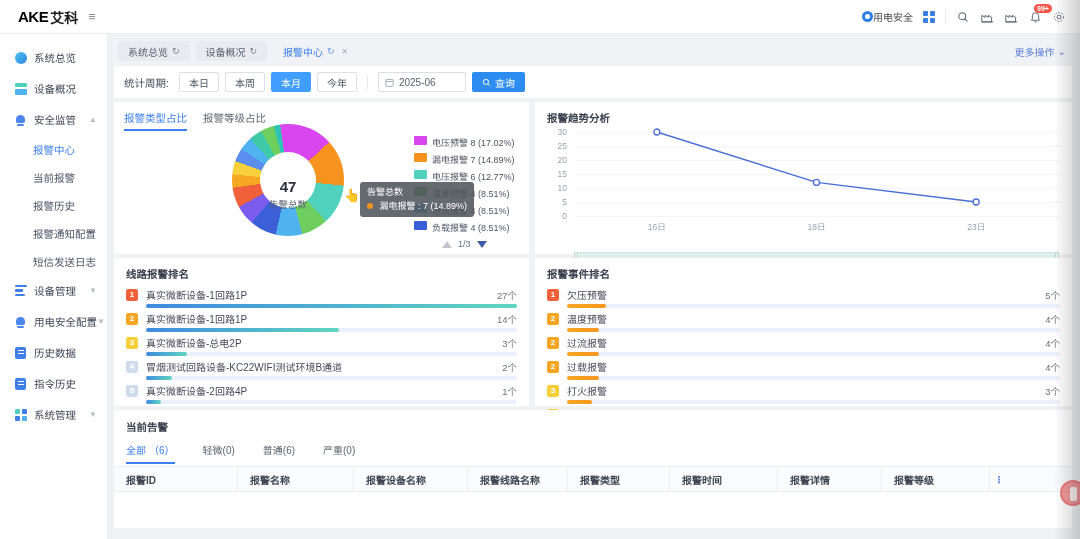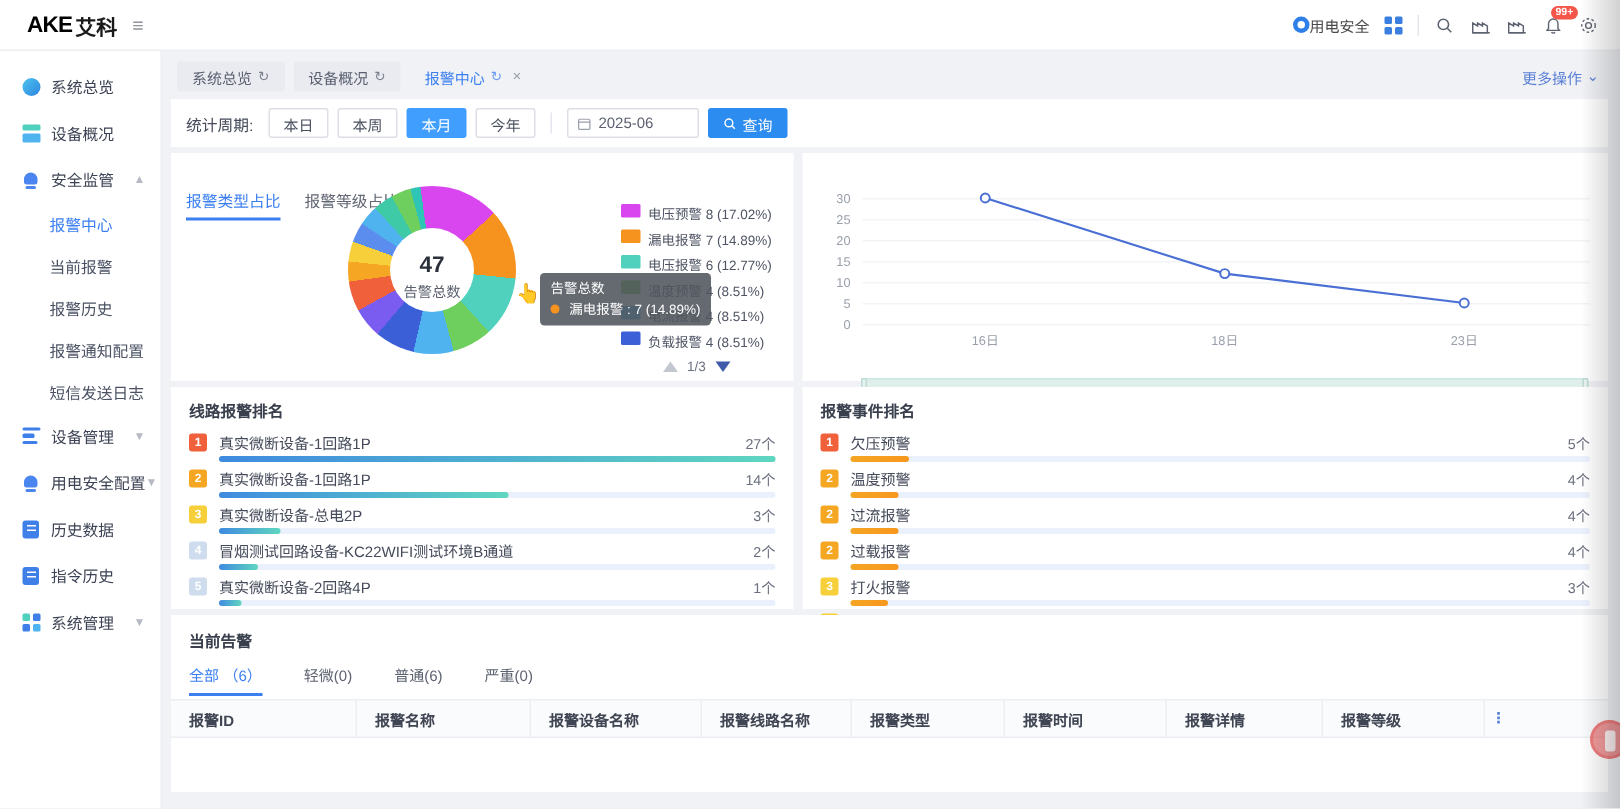--- a/index.html
+++ b/index.html
@@ -98,33 +98,33 @@
   .fb-search {
     height: 20px; padding: 0 10px; background: #2d8cf0; color: #fff; border-radius: 2px;
     font-size: 10px; display: flex; align-items: center; gap: 4px; cursor: pointer;
   }
 
   
   .charts-row { display: flex; gap: 6px; margin-top: 4px; }
   .chart-card { background: #fff; height: 152px; position: relative; }
   .card-left { width: 415px; }
   .card-right { flex: 1; }
-  .ctabs { display: flex; gap: 16px; padding: 24px 0 0 10px; }
+  .ctabs { display: flex; gap: 16px; padding: 8px 0 0 10px; }
   .ctab { font-size: 10.5px; color: #606673; padding-bottom: 4px; cursor: pointer; }
   .ctab.active { color: #3b7ff0; border-bottom: 2px solid #3b7ff0; }
   .card-title { font-size: 10.5px; font-weight: bold; color: #3a404e; padding: 8px 0 0 12px; }
 
   
   .donut-wrap { position: absolute; left: 118px; top: 22px; width: 126px; height: 126px; }
   .donut { width: 112px; height: 112px; border-radius: 50%; }
   .donut::after {
     content: ""; position: absolute; left: 28px; top: 28px; width: 56px; height: 56px;
     background: #fff; border-radius: 50%;
   }
-  .donut-center { position: absolute; left: 0; top: 4px; width: 112px; height: 112px; display: flex; flex-direction: column; align-items: center; justify-content: center; z-index: 4; }
+  .donut-center { position: absolute; left: 0; top: 14px; width: 112px; height: 112px; display: flex; flex-direction: column; align-items: center; justify-content: center; z-index: 4; }
   .donut-num { font-size: 15px; font-weight: bold; color: #2b303b; }
   .donut-lab { font-size: 9.5px; color: #5a606d; margin-top: 2px; }
   .cursor-hand { position: absolute; left: 112px; top: 64px; z-index: 8; font-size: 13px; }
   .tooltip {
     position: absolute; left: 128px; top: 58px; z-index: 9;
     background: rgba(80,84,92,0.88); border-radius: 3px; padding: 4px 7px; color: #fff;
     font-size: 9px; line-height: 1.5; white-space: nowrap;
   }
   .tt-dot { display: inline-block; width: 6px; height: 6px; border-radius: 50%; background: #f6921e; margin-right: 4px; }
 
@@ -424,20 +424,21 @@
             </div>
             <div class="lg-page">
               <span class="tri-up"></span>
  <span>1/3</span>
  <span class="tri-dn"></span>
             </div>
           </div>
       </div>
 
       <div class="chart-card card-right">
+        <div class="card-title">报警趋势分析</div>
         <div class="lc-area" id="linechart">
             <div class="gridline" style="top: 4px;"></div>
             <div class="yaxis-lab" style="top: -1px; left: 2px;">30</div>
             <div class="gridline" style="top: 18px;"></div>
             <div class="yaxis-lab" style="top: 13px; left: 2px;">25</div>
             <div class="gridline" style="top: 32px;"></div>
             <div class="yaxis-lab" style="top: 27px; left: 2px;">20</div>
             <div class="gridline" style="top: 46px;"></div>
             <div class="yaxis-lab" style="top: 41px; left: 2px;">15</div>
             <div class="gridline" style="top: 60px;"></div>

